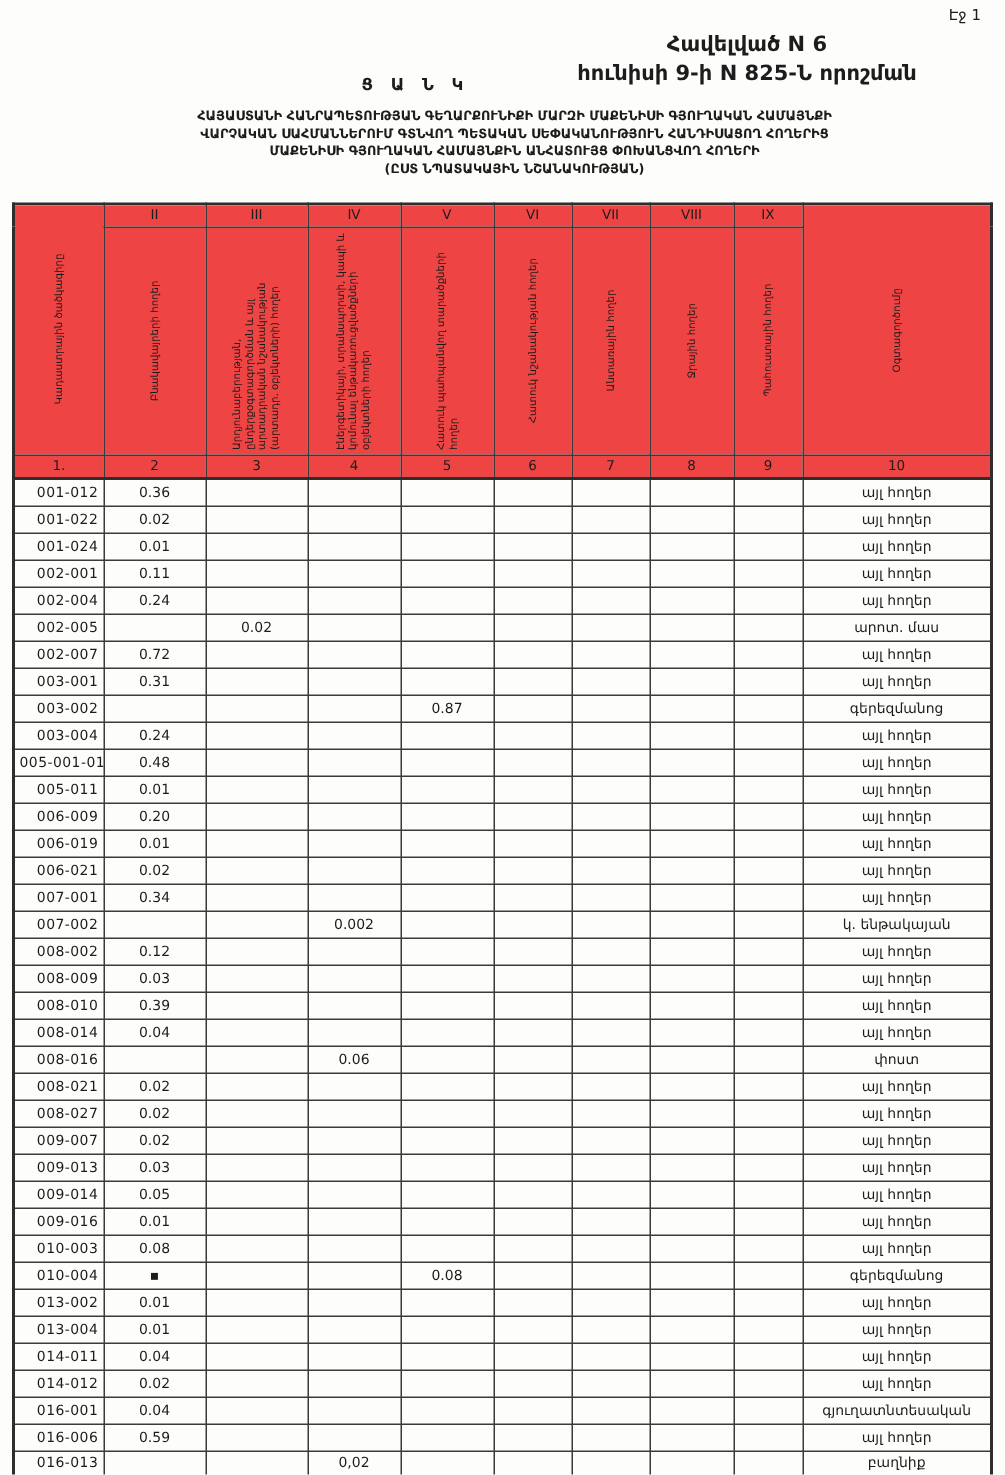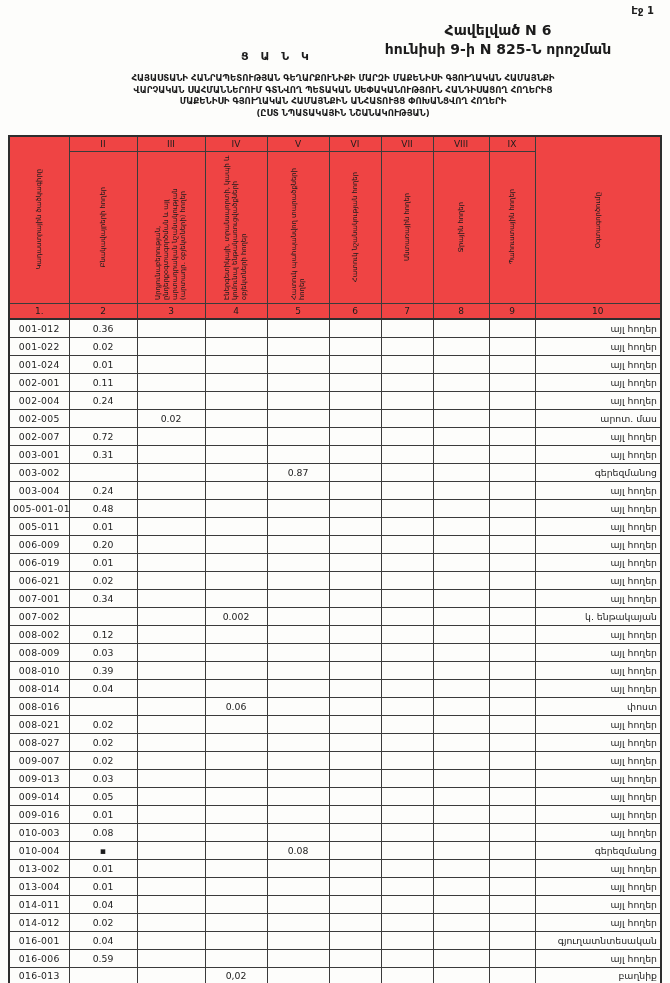--- a/index.html
+++ b/index.html
@@ -12,21 +12,21 @@
   }
   .page {
     position: relative;
     width: 670px; height: 983px;
     background: #fdfdfb;
     padding: 3px 8px 0 8px;
   }
   .header-area { position: relative; height: 132px; }
   .page-num {
     position: absolute; top: 2px; right: 8px;
-    font-size: 10px; font-weight: bold;
+    font-size: 10px; font-weight: normal;
   }
   .appendix {
     position: absolute; top: 18px; left: 372px; width: 236px;
     text-align: center; font-size: 14px; font-weight: bold; line-height: 1.35;
   }
   .cank {
     position: absolute; top: 47px; left: 204px; width: 130px;
     text-align: center; font-size: 11px; font-weight: bold; letter-spacing: 4px;
   }
   .title-block {
@@ -64,23 +64,23 @@
     text-align: left;
     white-space: normal;
   }
   tr.num-row th { height: 16px; font-size: 9px; text-align: center; border-bottom: 2px solid #2e2e2e; }
   tbody td {
     height: 18px;
     font-size: 9.3px;
     padding: 0 3px;
     white-space: nowrap;
   }
-  tbody td.code { text-align: center; letter-spacing: 0.3px; }
+  tbody td.code { text-align: right; letter-spacing: 0.3px; }
   tbody td.val  { text-align: center; }
-  tbody td.use  { text-align: right; }
+  tbody td.use  { text-align: center; }
 </style>
 </head>
 <body>
 
 <div class="page">
 
   <div class="header-area">
     <div class="page-num">Էջ 1</div>
     <div class="appendix">
       <div>Հավելված N 6</div>

